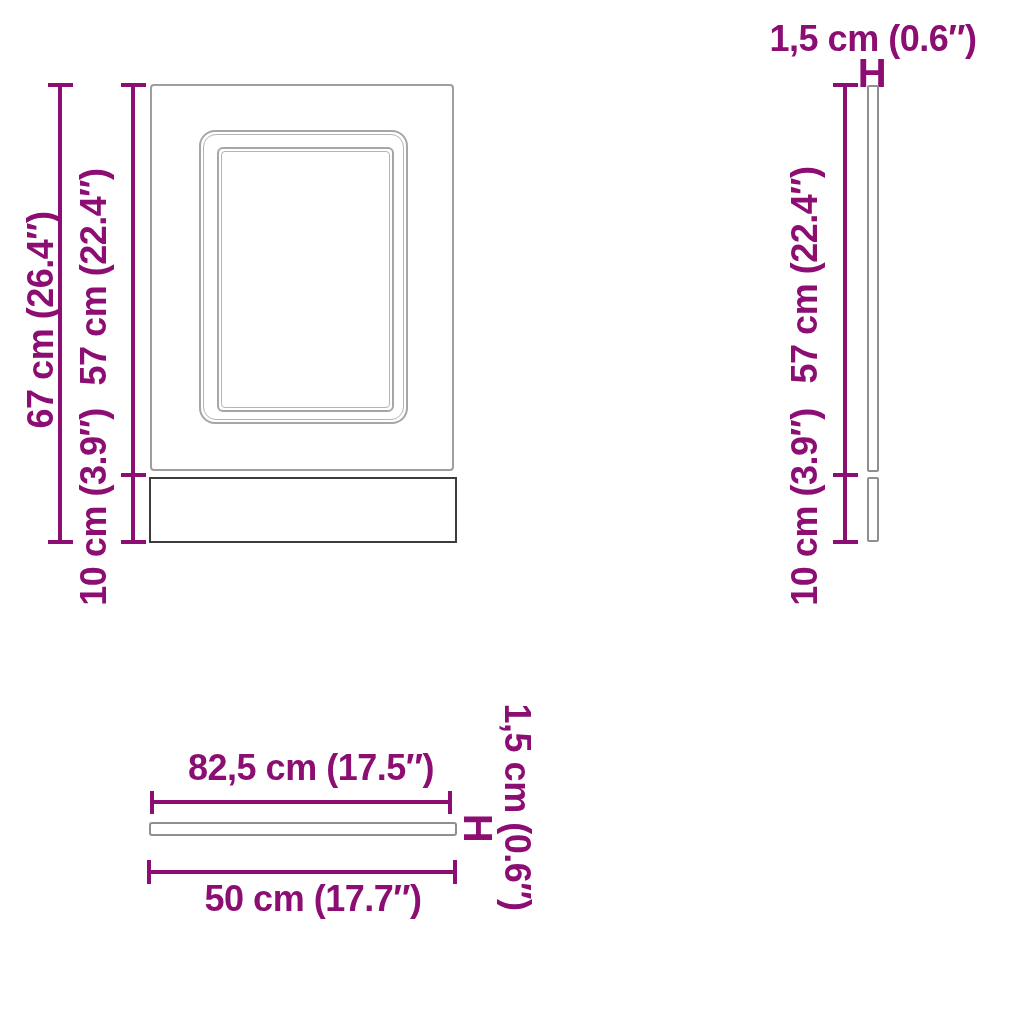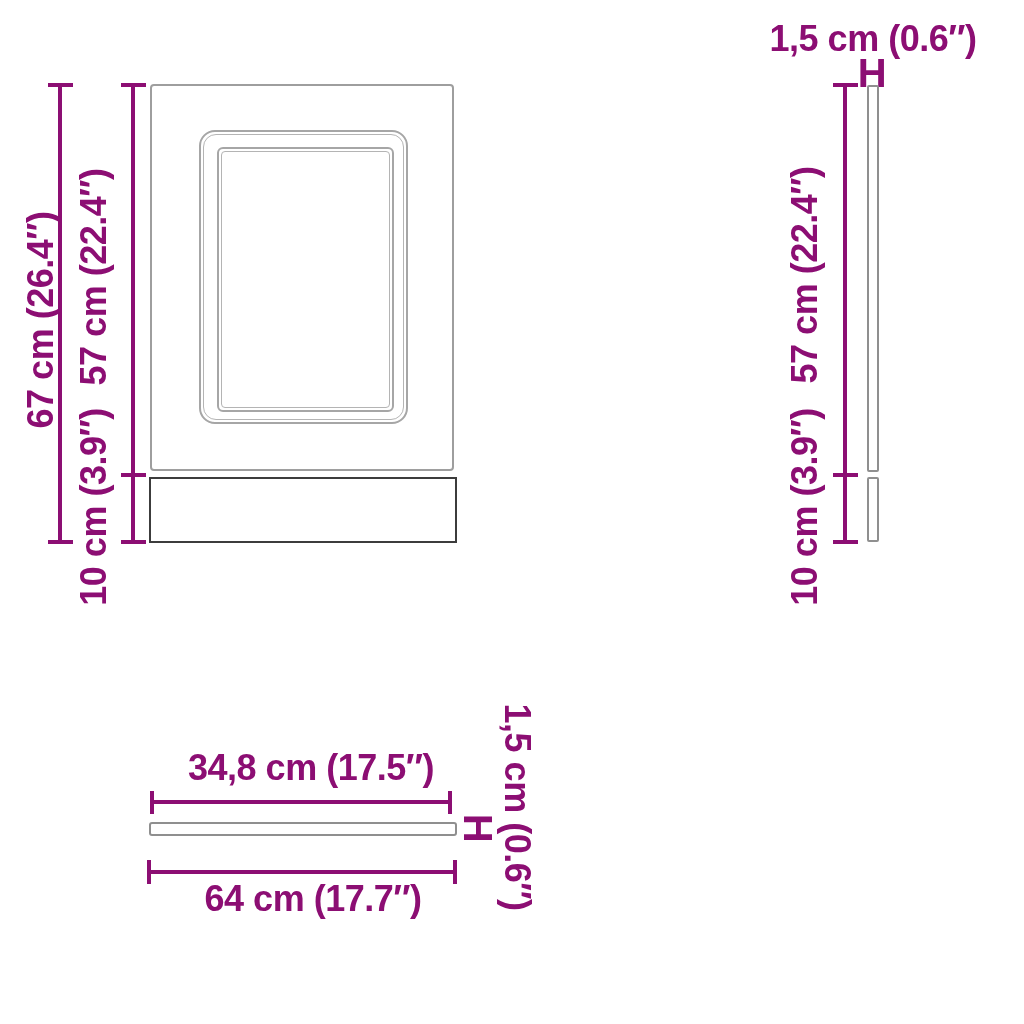--- a/index.html
+++ b/index.html
@@ -110,28 +110,28 @@
 
     <div class="dim s-line"></div>
     <div class="dim s-t-top"></div>
     <div class="dim s-t-mid"></div>
     <div class="dim s-t-bot"></div>
     <div class="lbl ccw s-lbl-57">57 cm (22.4″)</div>
     <div class="lbl ccw s-lbl-10">10 cm (3.9″)</div>
   </div>
 
   <div>
-    <div class="lbl hc b-lbl-445">34,8 cm (17.5″)</div>
+    <div class="lbl hc b-lbl-445">82,5 cm (17.5″)</div>
     <div class="dim b-line-top"></div>
     <div class="dim b-tt-l"></div>
     <div class="dim b-tt-r"></div>
 
     <div class="shape bar"></div>
     <div class="lbl cw marker b-marker">H</div>
     <div class="lbl cw b-lbl-th">1,5 cm (0.6″)</div>
 
     <div class="dim b-line-bot"></div>
     <div class="dim b-tb-l"></div>
     <div class="dim b-tb-r"></div>
-    <div class="lbl hc b-lbl-45">64 cm (17.7″)</div>
+    <div class="lbl hc b-lbl-45">50 cm (17.7″)</div>
   </div>
 
 </div>
 
 </body></html>

